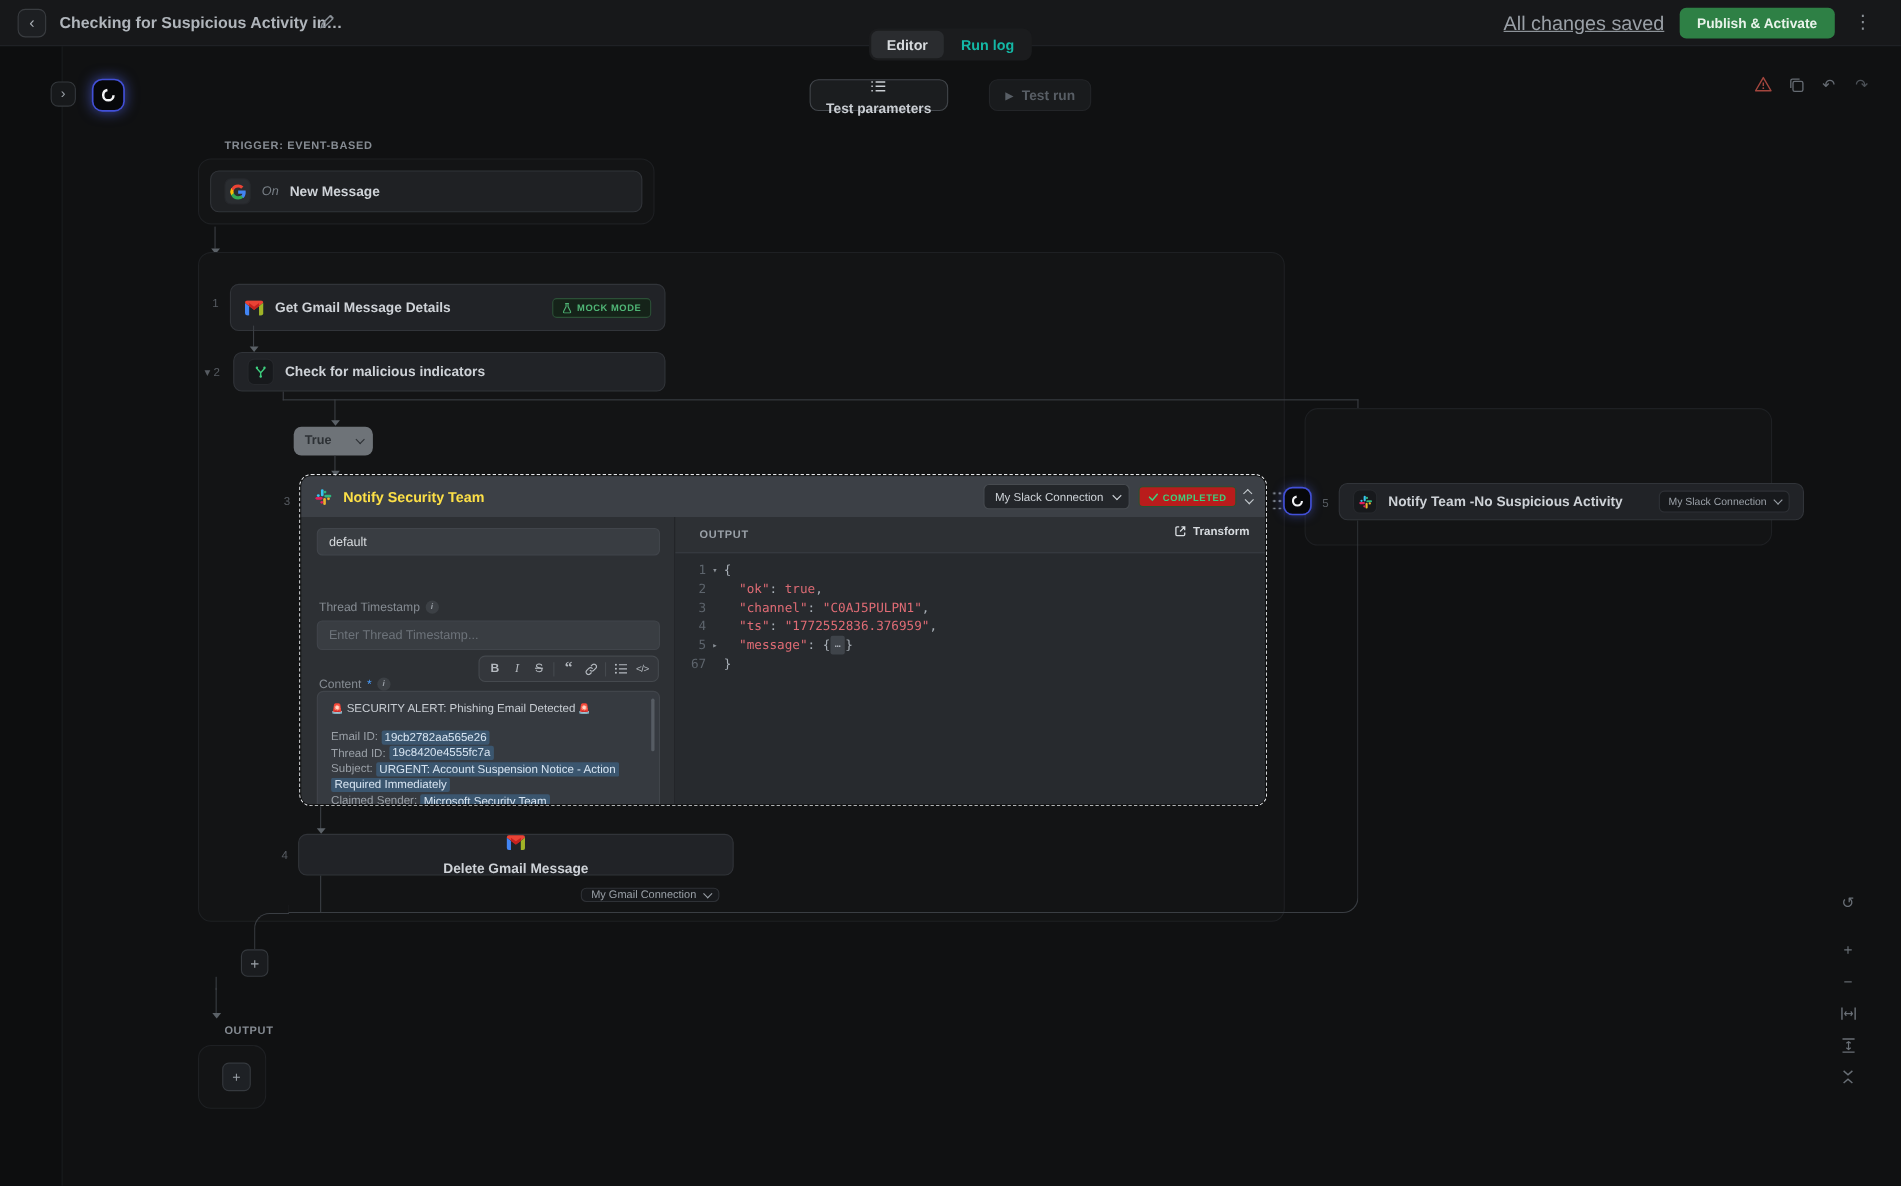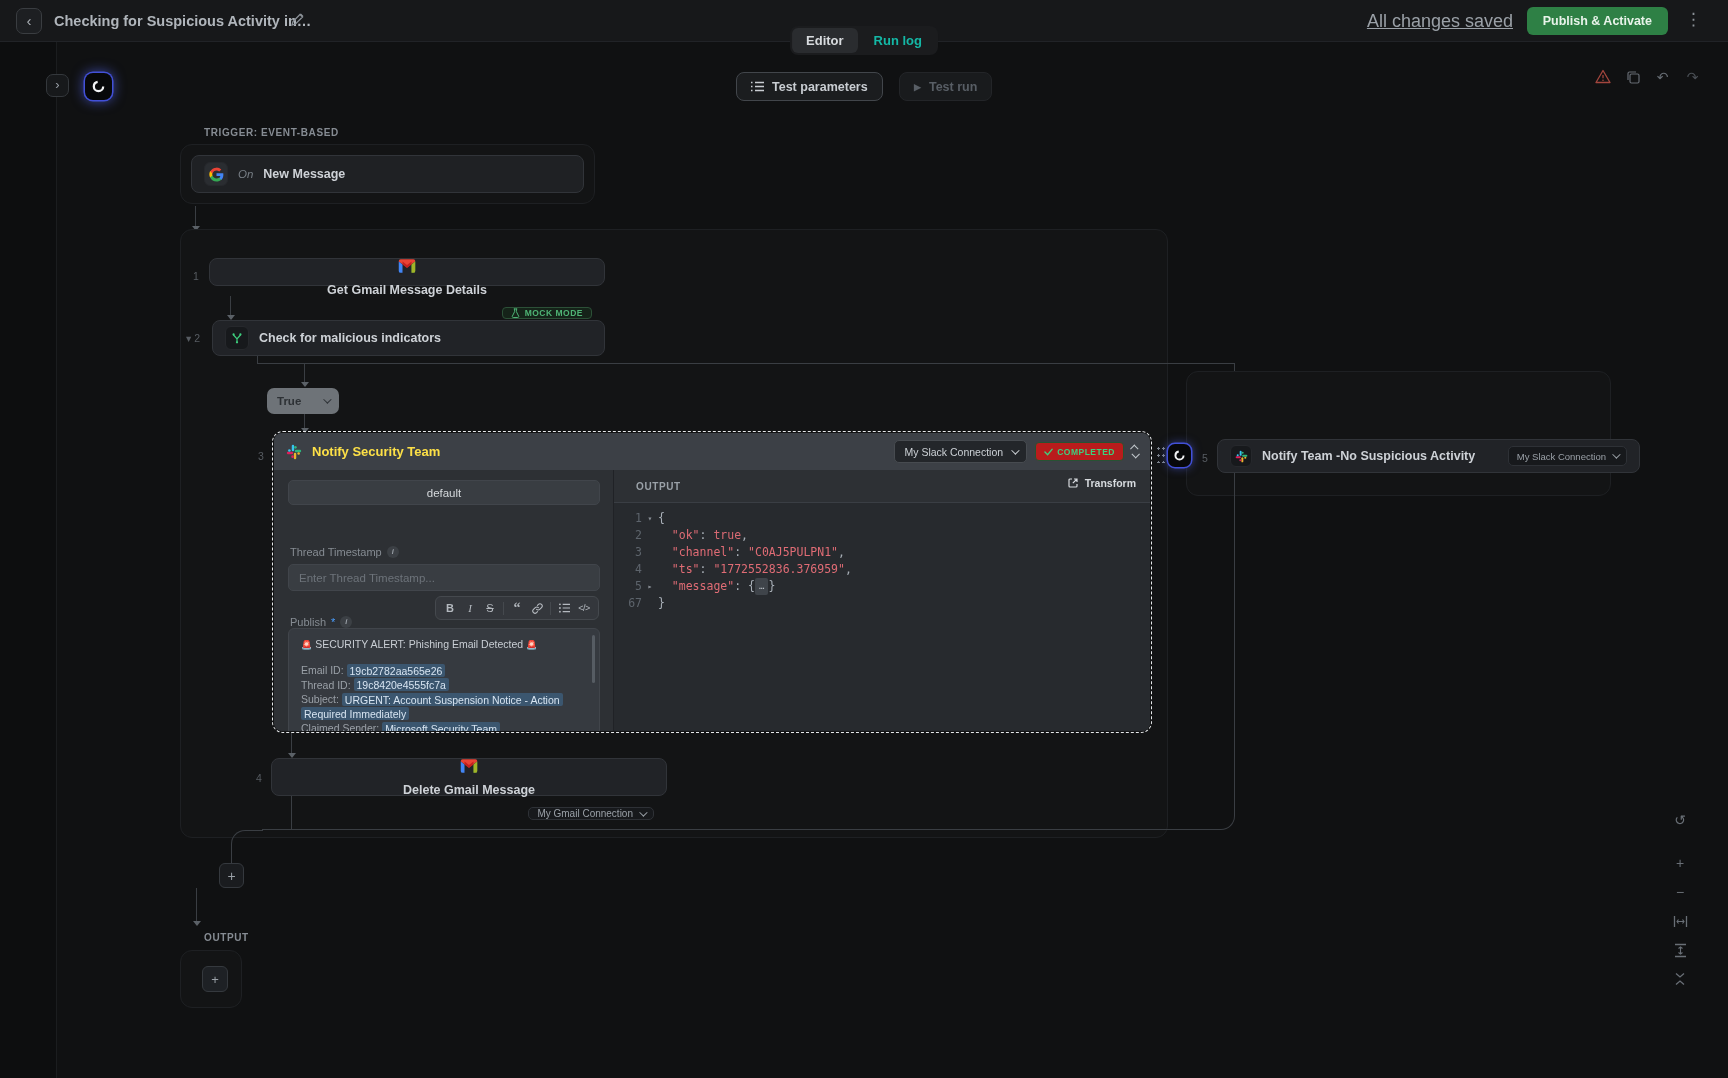--- a/index.html
+++ b/index.html
@@ -32,21 +32,21 @@
   .expand-btn { position:absolute; left:46px; top:74px; width:23px; height:23px; background:#17191b;
     border:1px solid #34383c; border-radius:7px; color:#9aa0a7; font-size:13px; line-height:20px;
     text-align:center; cursor:pointer; z-index:20; }
   .app-logo { position:absolute; left:85px; top:73px; width:27px; height:27px; background:#07080a;
     border-radius:8px; box-shadow:0 0 0 1.5px #4250d8, 0 0 12px 2px rgba(88,108,255,.55);
     display:flex; align-items:center; justify-content:center; z-index:20; cursor:pointer; }
 
   
   .test-params { position:absolute; left:736px; top:72px; height:29px; padding:0 14px; display:flex;
     align-items:center; gap:8px; background:#1b1d1f; border:1px solid #42464b; border-radius:8px;
-    color:#c9cdd2; font-size:12.5px; font-weight:600; cursor:pointer; }
+    color:#c9cdd2; font-size:12.5px; font-weight:600; cursor:pointer;flex-direction:column; }
   .test-run { position:absolute; left:899px; top:72px; height:29px; padding:0 14px; display:flex;
     align-items:center; gap:8px; background:#191b1d; border:1px solid #232528; border-radius:8px;
     color:#585e65; font-size:12.5px; font-weight:600; cursor:pointer; }
   .canvas-icons { position:absolute; left:1594px; top:68px; display:flex; gap:13px; align-items:center; }
   .ci { width:17px; height:17px; display:flex; align-items:center; justify-content:center; cursor:pointer; }
 
   
   .container-box { position:absolute; border:1px solid #1e2023; border-radius:12px; background:#131415; }
   .node { position:absolute; background:#212327; border:1px solid #313439; border-radius:8px;
     display:flex; align-items:center; padding:0 12px; gap:10px; cursor:pointer; }
@@ -227,21 +227,21 @@
     <span style="font-size:11.5px; font-style:italic; color:#787f86;">On</span>
     <span class="node-title">New Message</span>
   </div>
 
   <div class="cline" style="left:195px; top:206px; width:1px; height:20px;"></div>
   <div class="arrow-d" style="left:192px; top:226px;"></div>
 
   <div class="container-box" style="left:180px; top:229px; width:988px; height:609px;"></div>
 
   <div class="node-num" style="left:193px; top:270px;">1</div>
-  <div class="node" style="left:209px; top:258px; width:396px; height:28px;flex-direction:column;">
+  <div class="node" style="left:209px; top:258px; width:396px; height:43px;">
     <span>
       <svg width="18" height="14" viewBox="0 0 24 18">
           <path fill="#EA4335" d="M1 3l11 8L23 3v-.5A2.5 2.5 0 0 0 20.5 0h-17A2.5 2.5 0 0 0 1 2.5z"></path>
           <path fill="#4285F4" d="M1 3v12.5A2.5 2.5 0 0 0 3.5 18H6V7z"></path>
           <path fill="#34A853" d="M23 3v12.5a2.5 2.5 0 0 1-2.5 2.5H18V7z"></path>
           <path fill="#FBBC04" d="M18 7v11h2.5a2.5 2.5 0 0 0 2.5-2.5V3z" opacity=".55"></path>
           <path fill="#C5221F" d="M6 7l6 4.5L18 7V3l-6 4.5L6 3z"></path>
         </svg>
     </span>
     <span class="node-title">Get Gmail Message Details</span>
@@ -322,29 +322,29 @@
         <div class="updown">
           <span class="chev" style="color:#c3c8cd;"></span>
             <span class="chev dn" style="color:#c3c8cd;"></span>
         </div>
       </div>
     </div>
 
     <div class="sn-body">
 
       <div class="sn-left">
-        <input class="sn-input" style="top: 10px; height: 25px; text-align: center;" value="default">
+        <input class="sn-input" style="top: 10px; height: 25px;" value="default">
         <div class="flabel" style="left:16px; top:76px;">
           <span>Thread Timestamp</span>
           <span class="info-i">i</span>
         </div>
         <input class="sn-input" style="top: 94px; height: 27px;" placeholder="Enter Thread Timestamp...">
 
         <div class="flabel" style="left:16px; top:146px;">
-          <span>Publish</span>
+          <span>Content</span>
           <span class="req">*</span>
           <span class="info-i">i</span>
         </div>
 
         <div class="fmt-toolbar">
           <span class="fmt-btn" style="font-weight:700;">B</span>
           <span class="fmt-btn" style="font-style:italic; font-family:'Liberation Serif',serif;">I</span>
           <span class="fmt-btn" style="text-decoration:line-through;">S</span>
           <span class="fmt-sep"></span>
           <span class="fmt-btn" style="font-family:'Liberation Serif',serif; font-size:14px; font-weight:700;">“</span>

